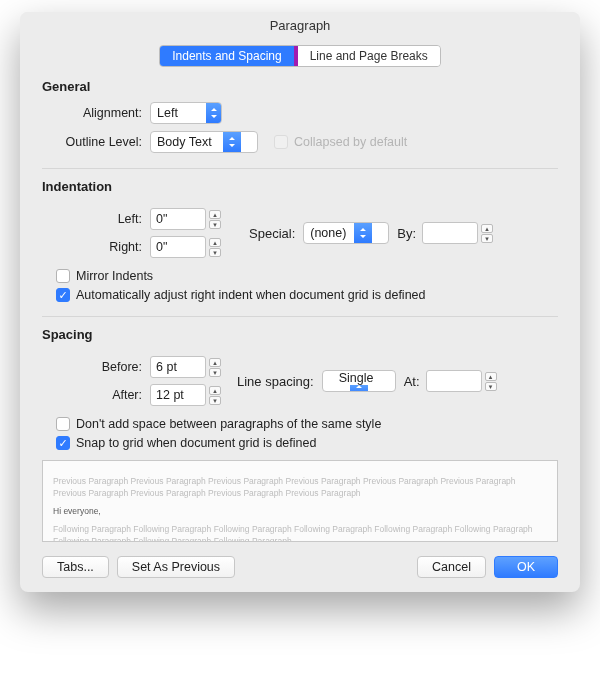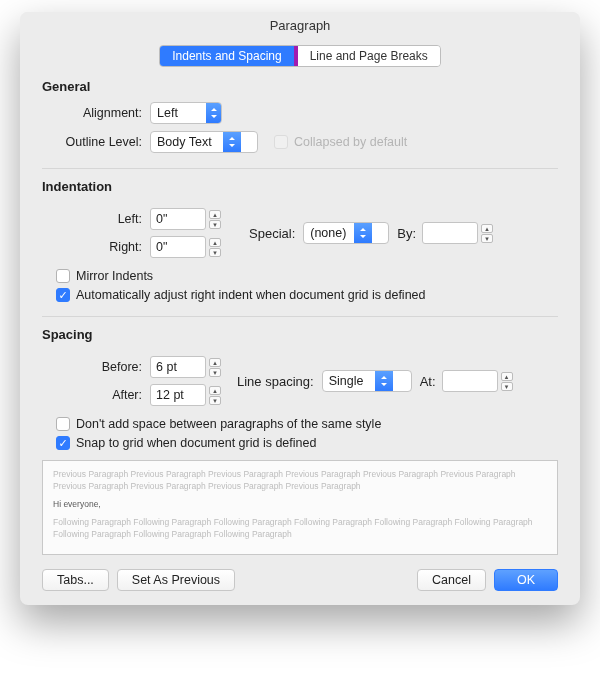--- a/index.html
+++ b/index.html
@@ -84,22 +84,22 @@
     background: #fff; margin-right: 6px; display: flex; align-items: center; justify-content: center;
     font-size: 11px; color: #fff;
   }
   .chk .box.checked { background: #2f7bff; border-color: #2f7bff; }
   .chk.disabled { color: #b5b5b5; justify-content: flex-end; }
   .chk.disabled .box { background: #f0f0f0; border-color: #dcdcdc; }
   .indent-grid { display: flex; align-items: center; }
   .indent-left { flex: 0 0 auto; }
   .indent-right { display: flex; align-items: center; margin-left: 26px; }
   .preview {
-    border: 1px solid #c8c8c8; background: #fbfbfb; height: 95px;
-    padding: 8px 10px; overflow: hidden;
+    border: 1px solid #c8c8c8; background: #fbfbfb; height: 82px;
+    padding: 15px 10px; overflow: hidden;
     font-size: 8.5px; line-height: 1.4; color: #bdbdbd;
     margin-top: 10px;
   }
   .preview .sample { color: #585858; margin: 6px 0; }
   .btnrow { display: flex; align-items: center; margin-top: 14px; gap: 8px; }
   .btn {
     height: 22px; padding: 0 14px; border: 1px solid #c7c7c7; border-radius: 4px;
     background: linear-gradient(#fff,#f2f2f2);
     font-size: 12.5px; display: flex; align-items: center; justify-content: center;
   }
@@ -232,21 +232,21 @@
               <div class="box">12 pt</div>
               <div class="stepper">
                   <div>▴</div>
                   <div>▾</div>
                 </div>
             </div>
           </div>
         </div>
         <div class="indent-right" style="margin-left:14px;">
           <span>Line spacing:</span>
-          <div class="select" style="width:90px; margin:0 8px;">
+          <div class="select" style="width:74px; margin:0 8px;flex-direction:column;">
             <div class="txt" style="min-width:52px;">Single</div>
             <div class="arr">
               <svg width="8" height="10">
                   <path d="M4 0 L7 3 L1 3 Z M4 10 L1 7 L7 7 Z" fill="#fff"></path>
                 </svg>
             </div>
           </div>
           <span>At:</span>
           <div class="numfield" style="margin-left:6px;">
             <div class="box"></div>

